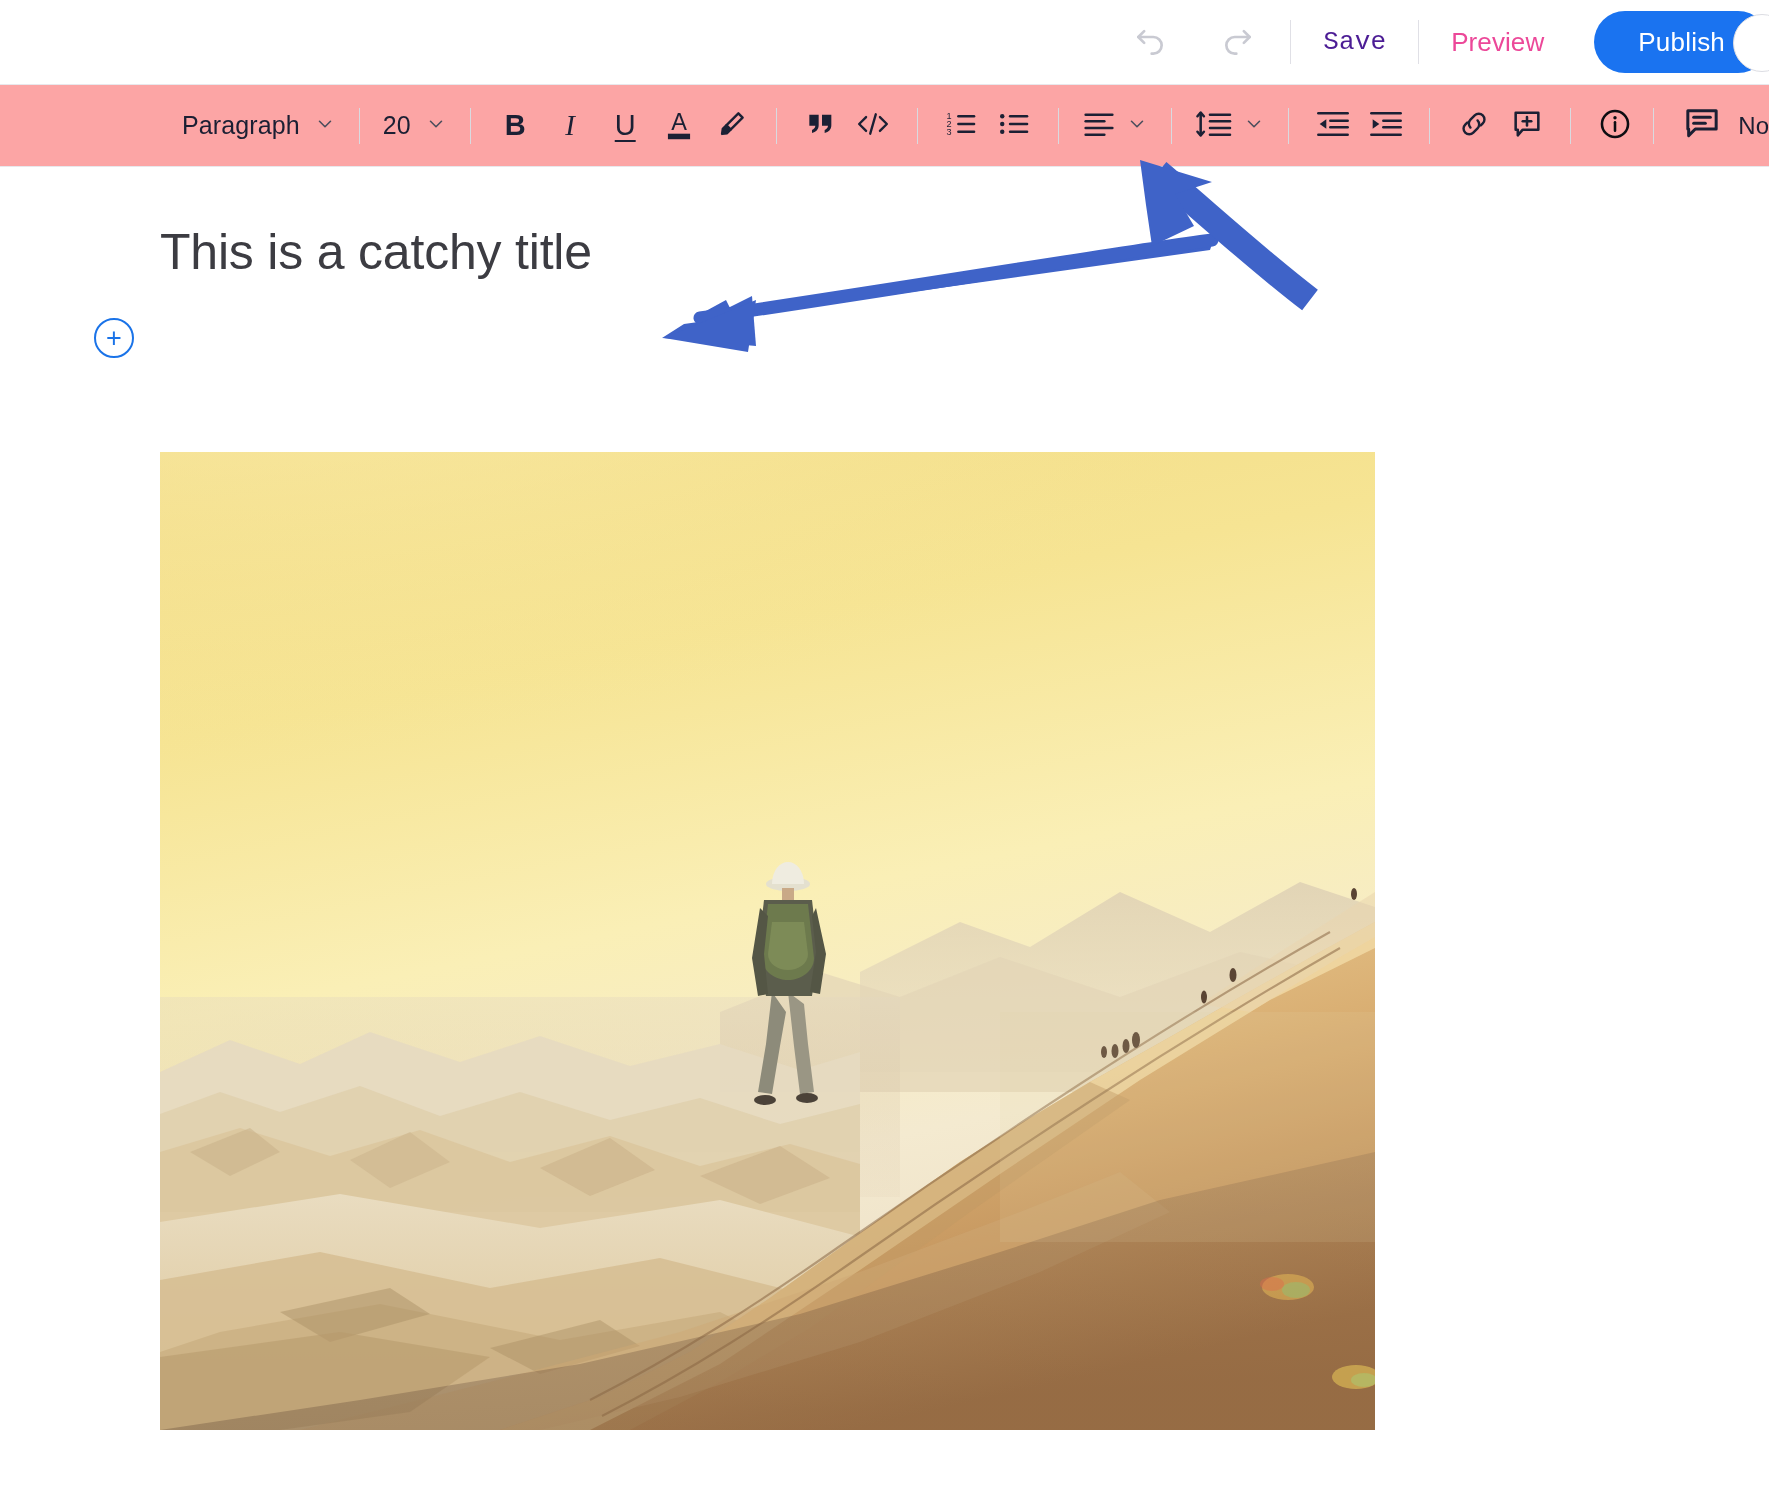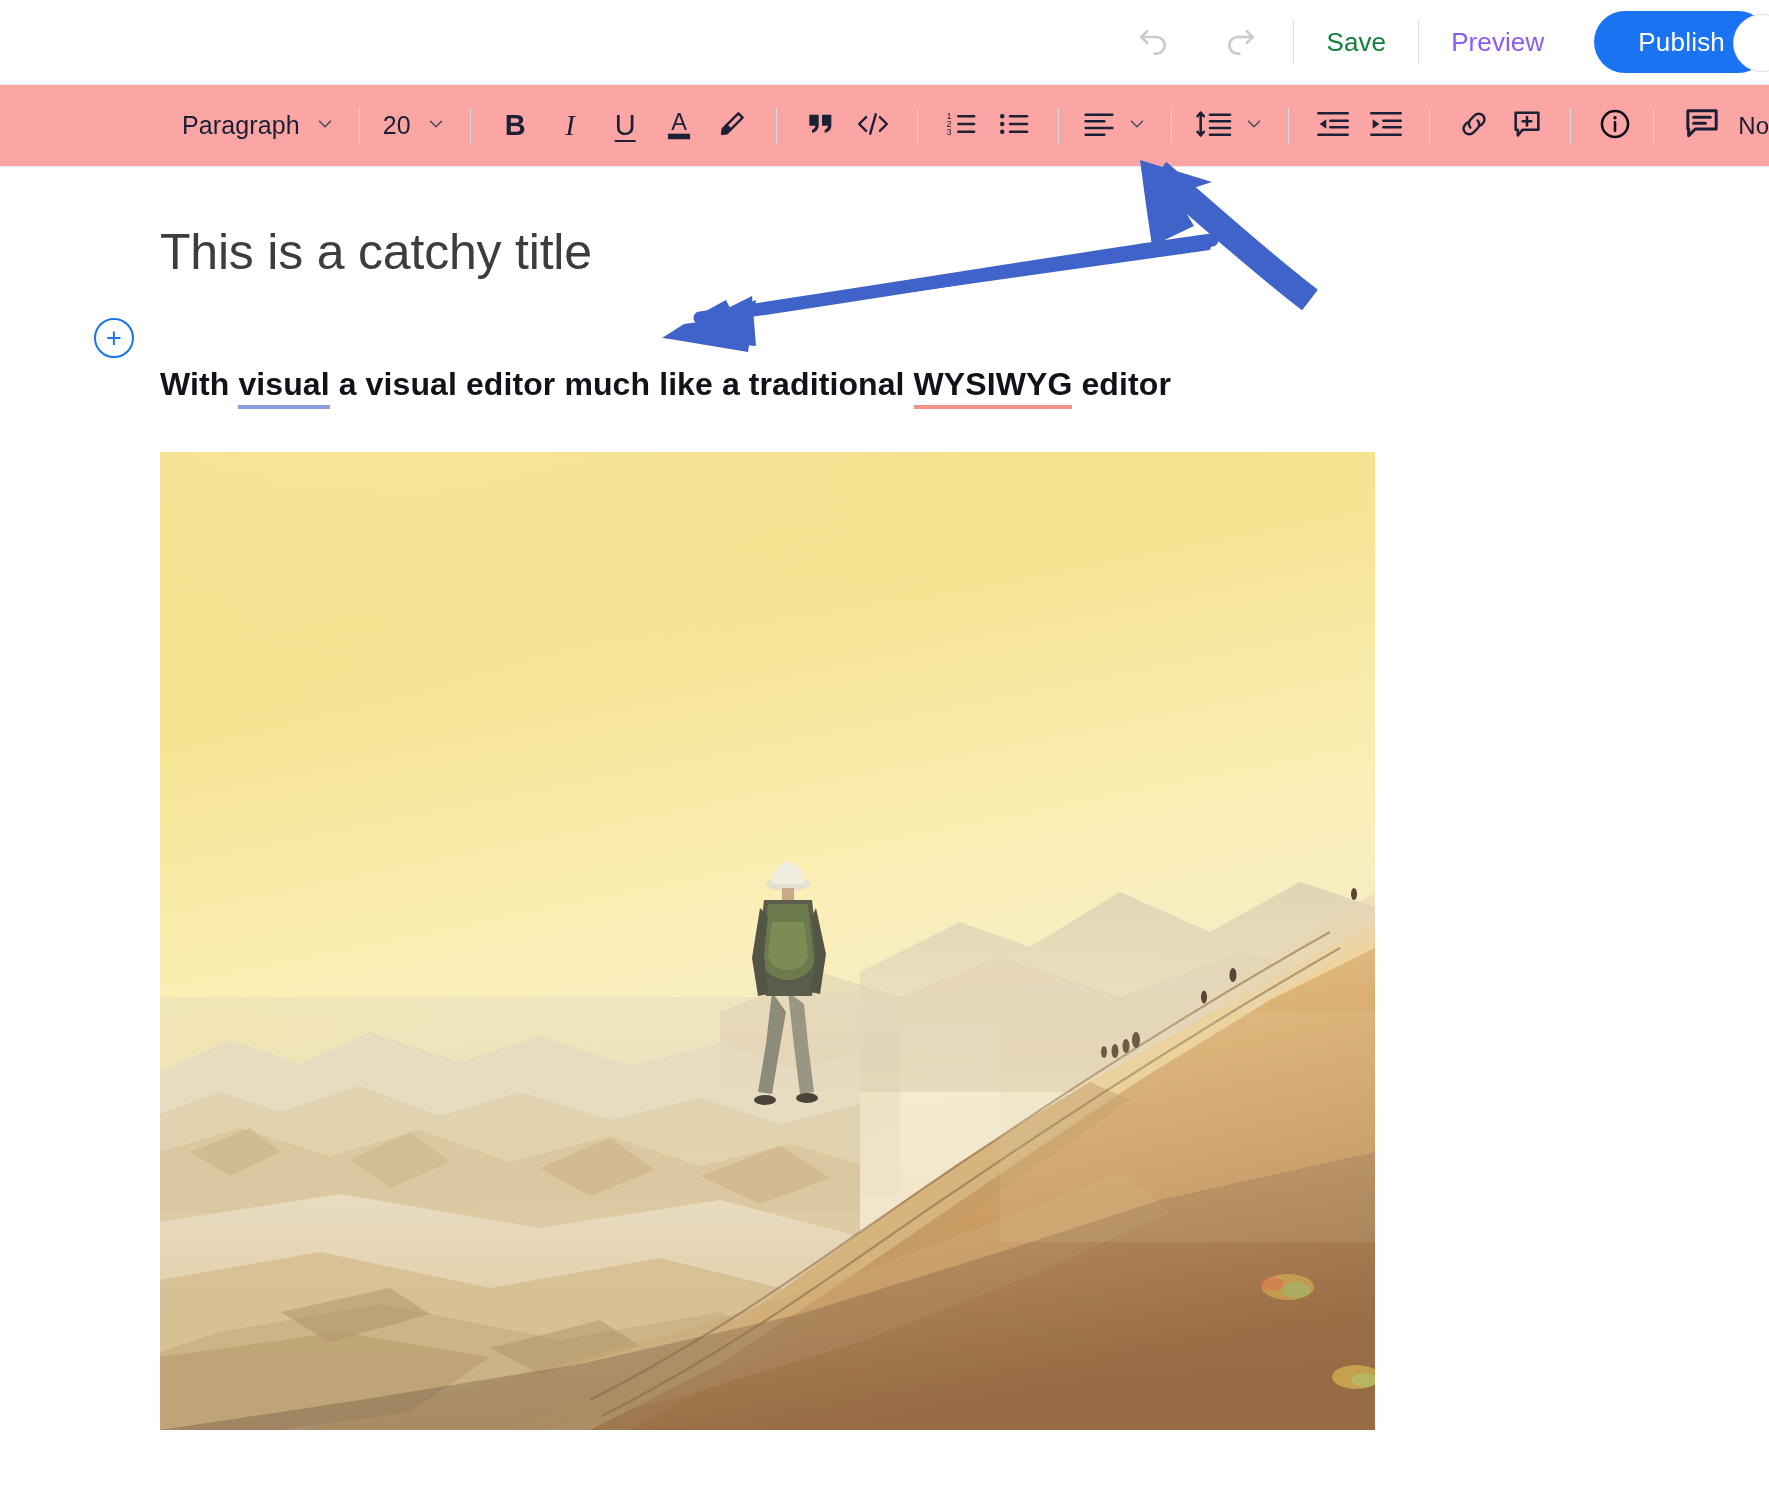--- a/index.html
+++ b/index.html
@@ -23,22 +23,22 @@
   .icon-btn{
     width:60px; height:60px; display:flex; align-items:center; justify-content:center;
     background:none; border:none; cursor:pointer;
   }
   .icon-btn svg{ display:block; }
   .vdiv{ width:1px; height:44px; background:#e0e0e6; margin:0 22px; }
   .link-btn{
     font-size:26px; letter-spacing:.1px; background:none; border:none; cursor:pointer;
     padding:6px 10px;
   }
-  .link-save{ color:#15803d; }
-  .link-preview{ color:#8b5cf6; }
+  .link-save{ color:#4c1d95;font-family:Liberation Mono, monospace; }
+  .link-preview{ color:#ec4899; }
   .publish-btn{
     margin-left:40px;
     background:#1a73f0; color:#fff; border:none; cursor:pointer;
     font-size:26px; letter-spacing:.2px;
     border-radius:36px; padding:3px 44px; height:62px;
     display:flex; align-items:center; justify-content:center;
   }
   .avatar-stub{
     position:absolute; right:-22px; top:14px;
     width:58px; height:58px; border-radius:50%;
@@ -361,23 +361,20 @@
     </div>
   </div>
 
   <div class="canvas">
 
     <div class="doc-title">This is a catchy title</div>
 
     <div class="plus-handle">+</div>
 
 
-    <div class="para-2">
-      <span>With </span><span class="sp-grammar">visual</span><span> a visual editor much like a traditional </span><span class="sp-spell">WYSIWYG</span><span> editor</span>
-    </div>
 
     <div class="photo">
       <svg viewBox="0 0 1215 978" preserveAspectRatio="none">
         <defs>
           <linearGradient id="sky" x1="0" y1="0" x2="0.25" y2="1">
             <stop offset="0" stop-color="#f2db84"></stop>
             <stop offset="0.28" stop-color="#f6e493"></stop>
             <stop offset="0.55" stop-color="#faefb6"></stop>
             <stop offset="0.8" stop-color="#f4ead0"></stop>
             <stop offset="1" stop-color="#ecdfc6"></stop>

